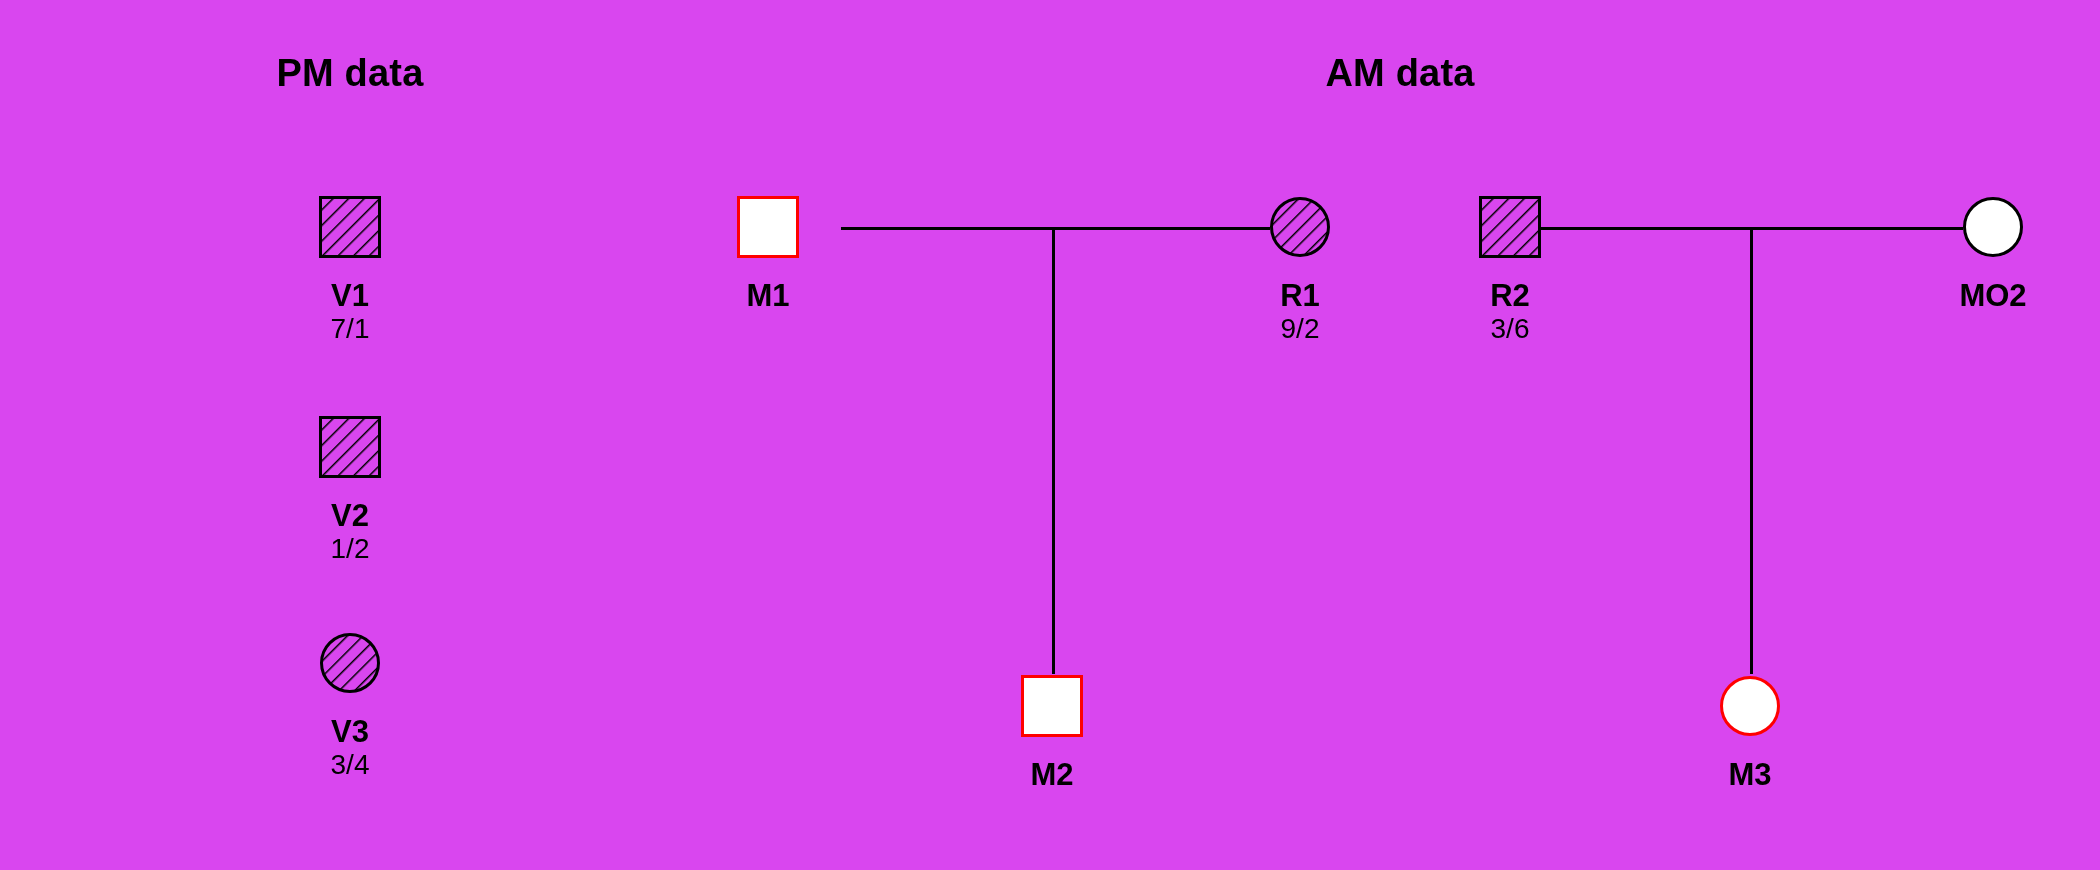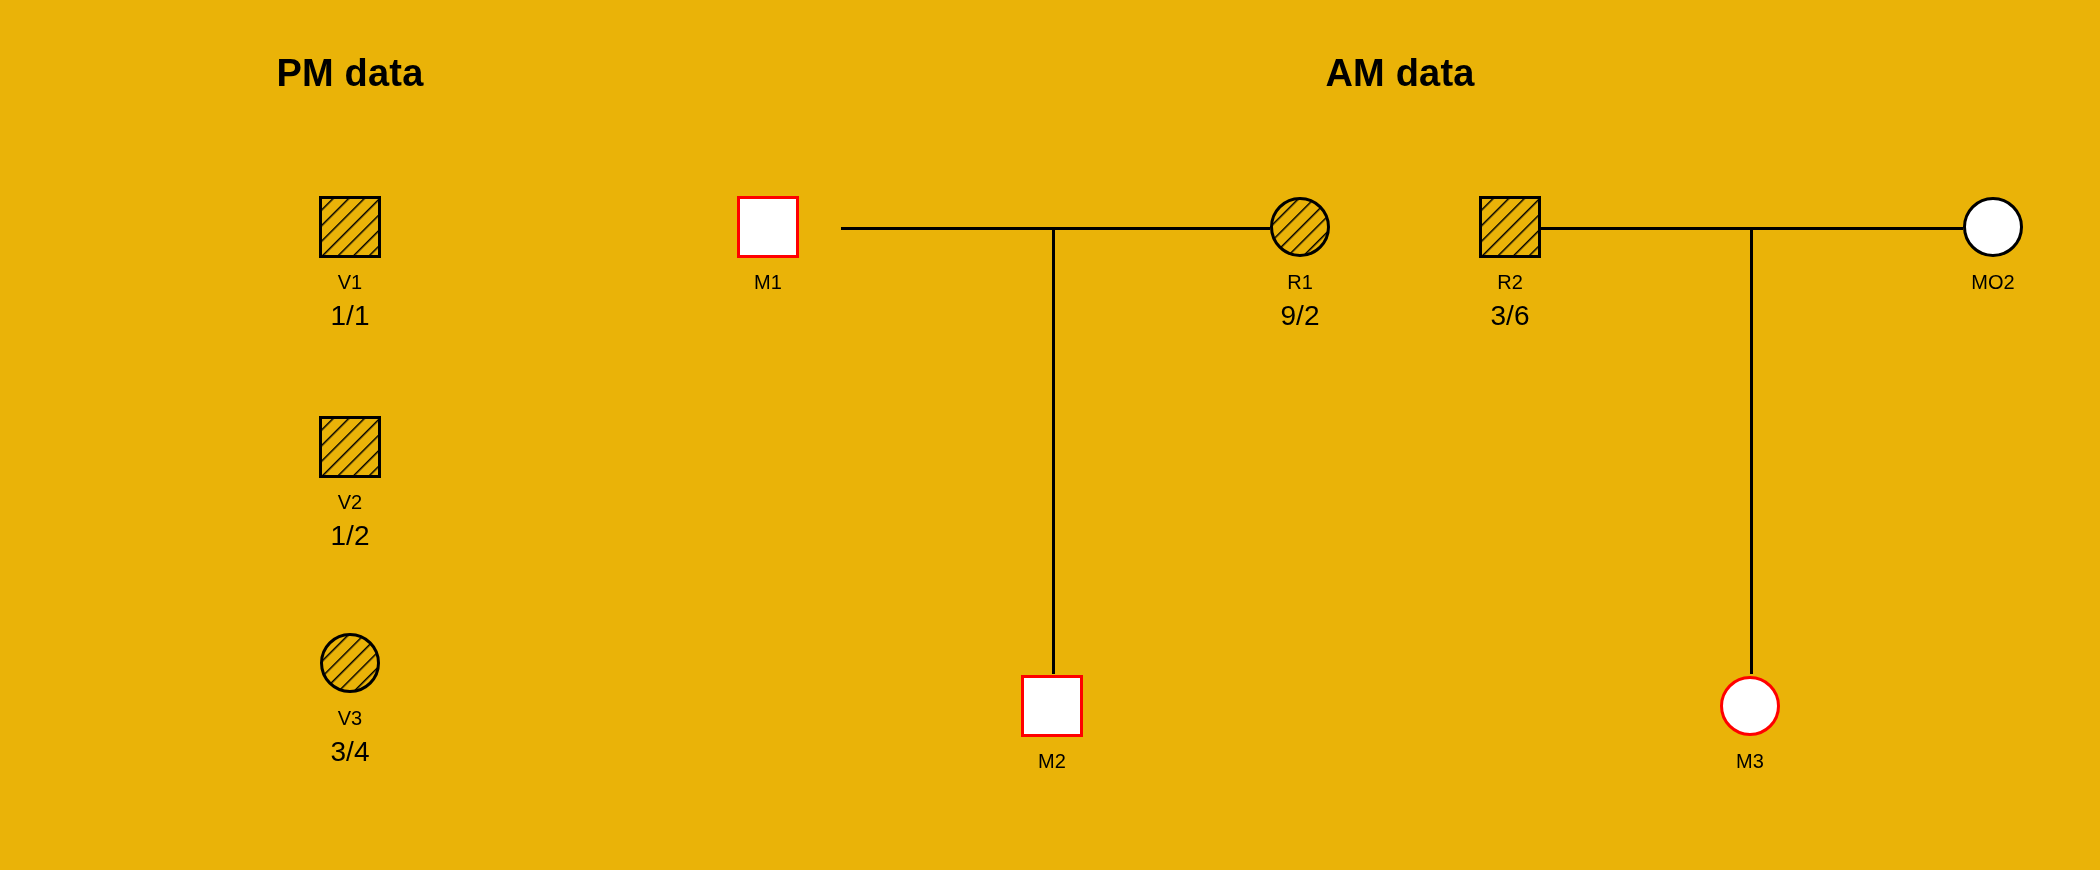--- a/index.html
+++ b/index.html
@@ -5,21 +5,21 @@
 <style>
   html, body {
     margin: 0;
     padding: 0;
     background: #ffffff;
   }
   #stage {
     position: relative;
     width: 2100px;
     height: 870px;
-    background: #eab308;
+    background: #d946ef;
     font-family: "Liberation Sans", sans-serif;
     overflow: hidden;
   }
   .panel-title {
     position: absolute;
     font-size: 38px;
     font-weight: bold;
     color: #000000;
     white-space: nowrap;
     transform: translateX(-50%);
@@ -41,25 +41,26 @@
     align-items: center;
     justify-content: center;
   }
   .glyph {
     width: 62px;
     height: 62px;
     box-sizing: border-box;
     display: block;
   }
   .node-label {
-    font-size: 20px;
+    font-size: 31px;
     color: #000000;
     line-height: 33px;
-    margin-top: 7px;
+    margin-top: 20px;
     white-space: nowrap;
+    font-weight: bold;
   }
   .node-geno {
     font-size: 28px;
     color: #000000;
     line-height: 33px;
     white-space: nowrap;
   }
 
   
   .hline {
@@ -90,21 +91,21 @@
     </defs>
   </svg>
 
   <div class="node" id="node-v1" style="left:350px; top:195px;">
     <div class="glyph-wrap">
       <svg class="glyph" viewBox="0 0 62 62">
         <rect x="1.5" y="1.5" width="59" height="59" fill="url(#hatch45)" stroke="#000000" stroke-width="3"></rect>
       </svg>
     </div>
     <div class="node-label">V1</div>
-    <div class="node-geno">1/1</div>
+    <div class="node-geno">7/1</div>
   </div>
 
   <div class="node" id="node-v2" style="left:350px; top:415px;">
     <div class="glyph-wrap">
       <svg class="glyph" viewBox="0 0 62 62">
         <rect x="1.5" y="1.5" width="59" height="59" fill="url(#hatch45)" stroke="#000000" stroke-width="3"></rect>
       </svg>
     </div>
     <div class="node-label">V2</div>
     <div class="node-geno">1/2</div>

